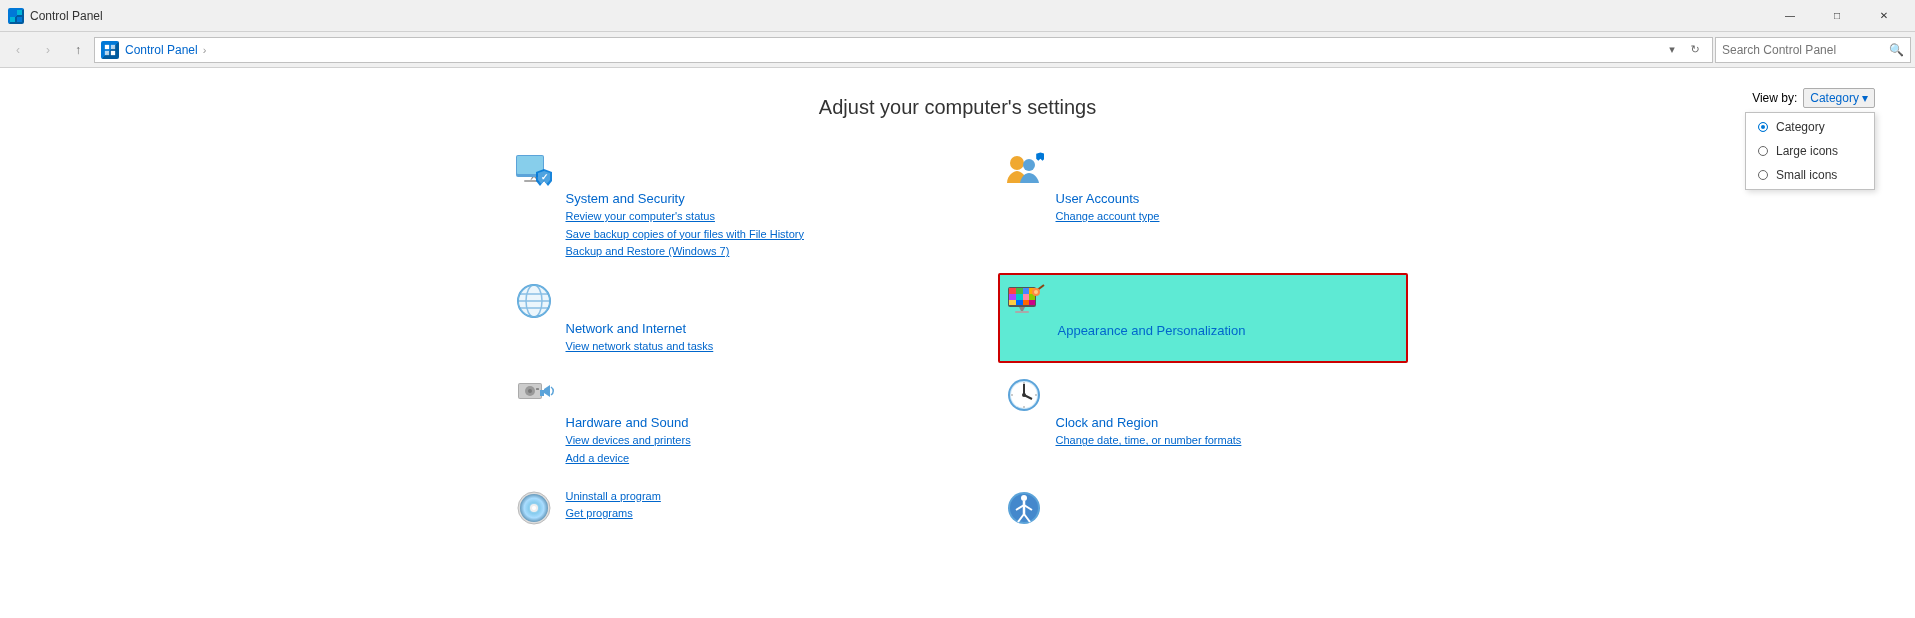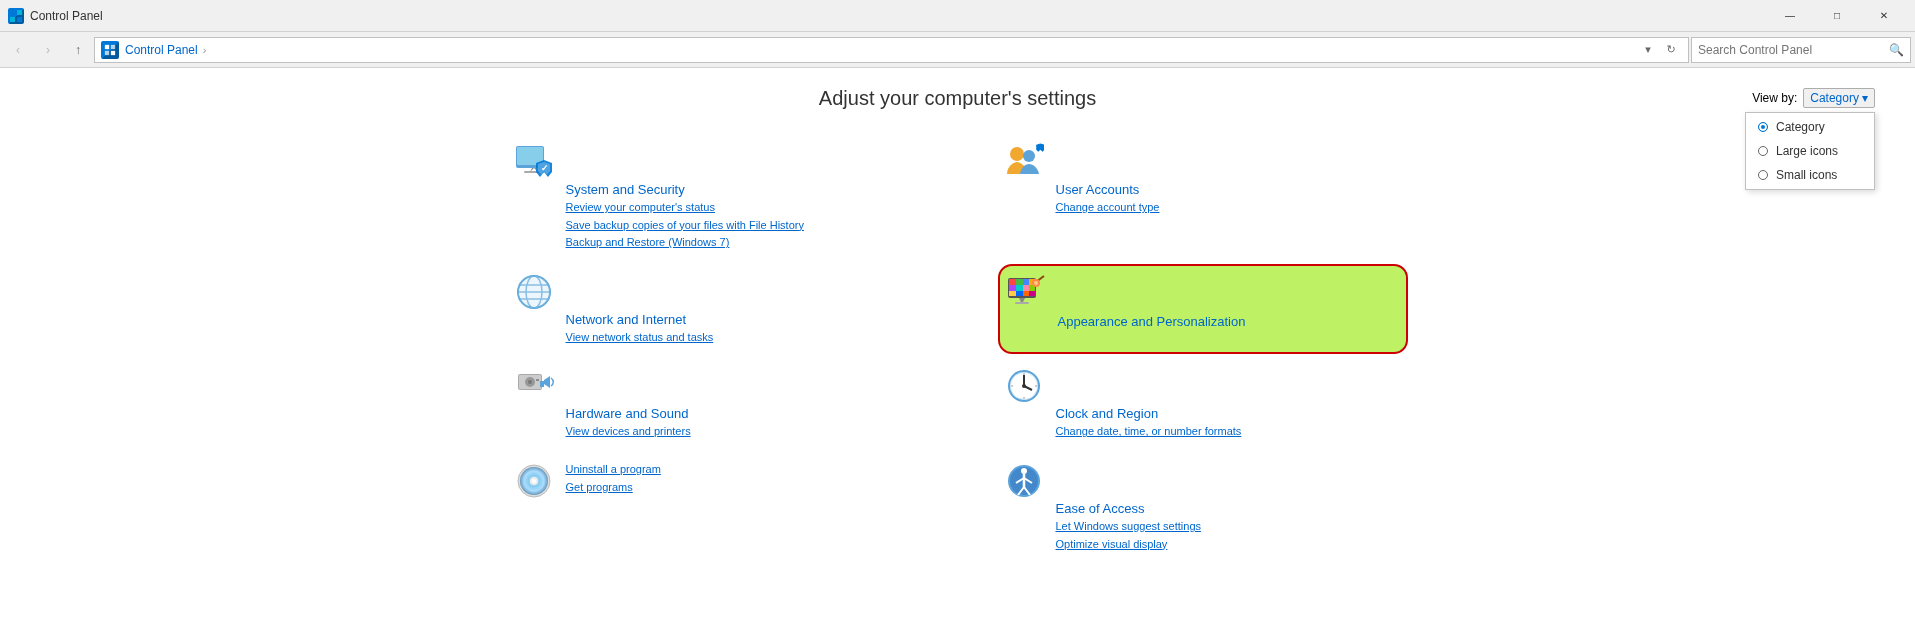--- a/index.html
+++ b/index.html
@@ -117,21 +117,21 @@
       align-items: center;
       justify-content: center;
       cursor: pointer;
       border: none;
       background: transparent;
       color: #666;
       font-size: 11px;
     }
     .search-box {
       height: 26px;
-      width: 220px;
+      width: 196px;
       border: 1px solid #c0c0c0;
       display: flex;
       align-items: center;
       background: white;
       padding: 0 6px;
       gap: 4px;
     }
     .search-box input {
       border: none;
       outline: none;
@@ -141,21 +141,21 @@
       background: transparent;
     }
     .search-icon-btn {
       color: #999;
       font-size: 12px;
       cursor: pointer;
     }
 
     
     .main-content {
-      padding: 19px 40px;
+      padding: 28px 40px;
       position: relative;
     }
     .page-title {
       text-align: center;
       font-size: 20px;
       font-weight: 300;
       color: #333;
       margin-bottom: 24px;
     }
 
@@ -233,22 +233,22 @@
     .category-item {
       display: flex;
       align-items: flex-start;
       gap: 12px;
       padding: 8px 6px;
       border-radius: 2px;
       cursor: pointer;
     }
     .category-item.highlighted {
       border: 2px solid #cc0000;
-      background: #bef264;
-      border-radius: 14px;
+      background: #5eead4;
+      border-radius: 2px;
     }
     .category-icon {
       width: 40px;
       height: 40px;
       flex-shrink: 0;
       display: flex;
       align-items: center;
       justify-content: center;
     }
     .category-text { flex: 1; }
@@ -455,20 +455,21 @@
 
           <polygon points="30,14 36,10 36,22 30,18" fill="#5ba3d9"></polygon>
           <rect x="26" y="15" width="4" height="6" fill="#5ba3d9"></rect>
 
           <path d="M37 12 C40 14 40 18 37 20" stroke="#5ba3d9" stroke-width="1.5" fill="none"></path>
         </svg>
       </div>
       <div class="category-text">
         <div class="category-title">Hardware and Sound</div>
         <span class="category-link">View devices and printers</span>
+        <span class="category-link">Add a device</span>
       </div>
     </div>
 
     <div class="category-item">
       <div class="category-icon">
         <svg width="40" height="40" viewBox="0 0 40 40">
           <circle cx="20" cy="20" r="16" fill="#5ba3d9"></circle>
           <circle cx="20" cy="20" r="14" fill="#d0e8f8"></circle>
           <circle cx="20" cy="20" r="13" fill="white"></circle>
 
@@ -520,21 +521,16 @@
           <circle cx="20" cy="20" r="14" fill="#4488cc"></circle>
 
           <circle cx="20" cy="10" r="3" fill="white"></circle>
           <line x1="20" y1="13" x2="20" y2="26" stroke="white" stroke-width="2.5"></line>
           <line x1="20" y1="17" x2="12" y2="22" stroke="white" stroke-width="2"></line>
           <line x1="20" y1="17" x2="28" y2="22" stroke="white" stroke-width="2"></line>
           <line x1="20" y1="26" x2="14" y2="34" stroke="white" stroke-width="2"></line>
           <line x1="20" y1="26" x2="26" y2="34" stroke="white" stroke-width="2"></line>
         </svg>
       </div>
-      <div class="category-text">
-        <div class="category-title">Ease of Access</div>
-        <span class="category-link">Let Windows suggest settings</span>
-        <span class="category-link">Optimize visual display</span>
-      </div>
     </div>
 
   </div>
 </div>
 
 </body></html>

